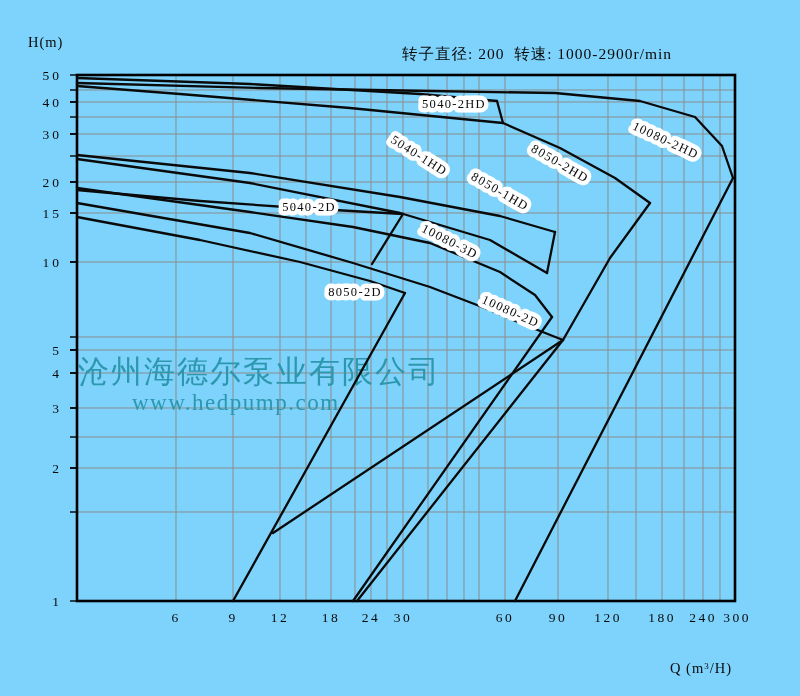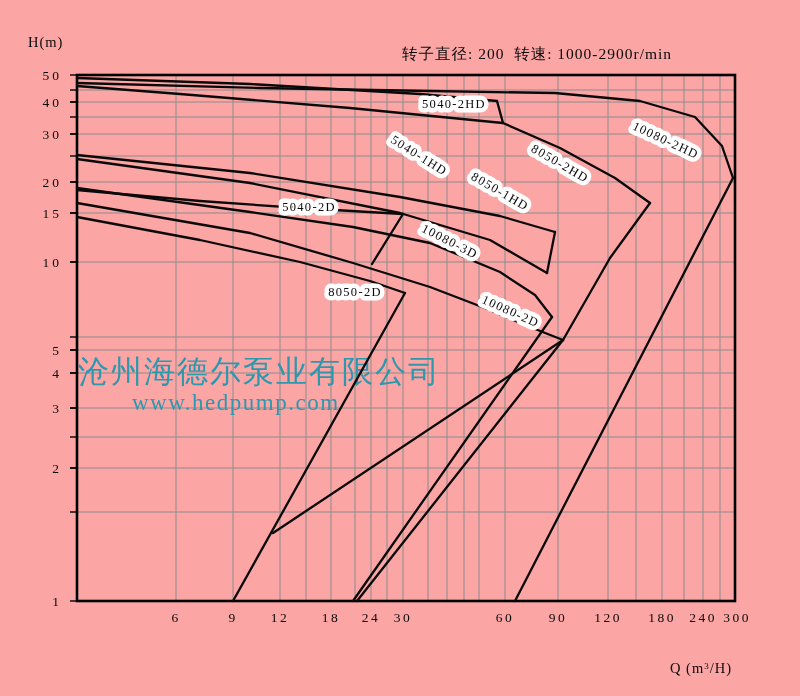--- a/index.html
+++ b/index.html
@@ -1,16 +1,16 @@
 <!DOCTYPE html>
 <html><head>
 <meta charset="utf-8">
 <style>
   html,body{margin:0;padding:0;background:#ffffff;}
-  #stage{position:relative;width:800px;height:696px;background:#fca5a5;overflow:hidden;
+  #stage{position:relative;width:800px;height:696px;background:#7dd3fc;overflow:hidden;
          font-family:"Liberation Serif","DejaVu Serif",serif;color:#0a0a0a;}
   #chart-svg{position:absolute;left:0;top:0;}
   .hud{position:absolute;white-space:pre;}
   #chart-title{left:402px;top:44px;font-size:15.5px;letter-spacing:1px;}
   #y-axis-title{left:28px;top:34px;font-size:14.5px;letter-spacing:1px;}
   #x-axis-title{left:670px;top:660px;font-size:14.5px;letter-spacing:1px;}
   #x-axis-title sup{font-size:9px;vertical-align:4px;}
 </style>
 </head>
 <body>

